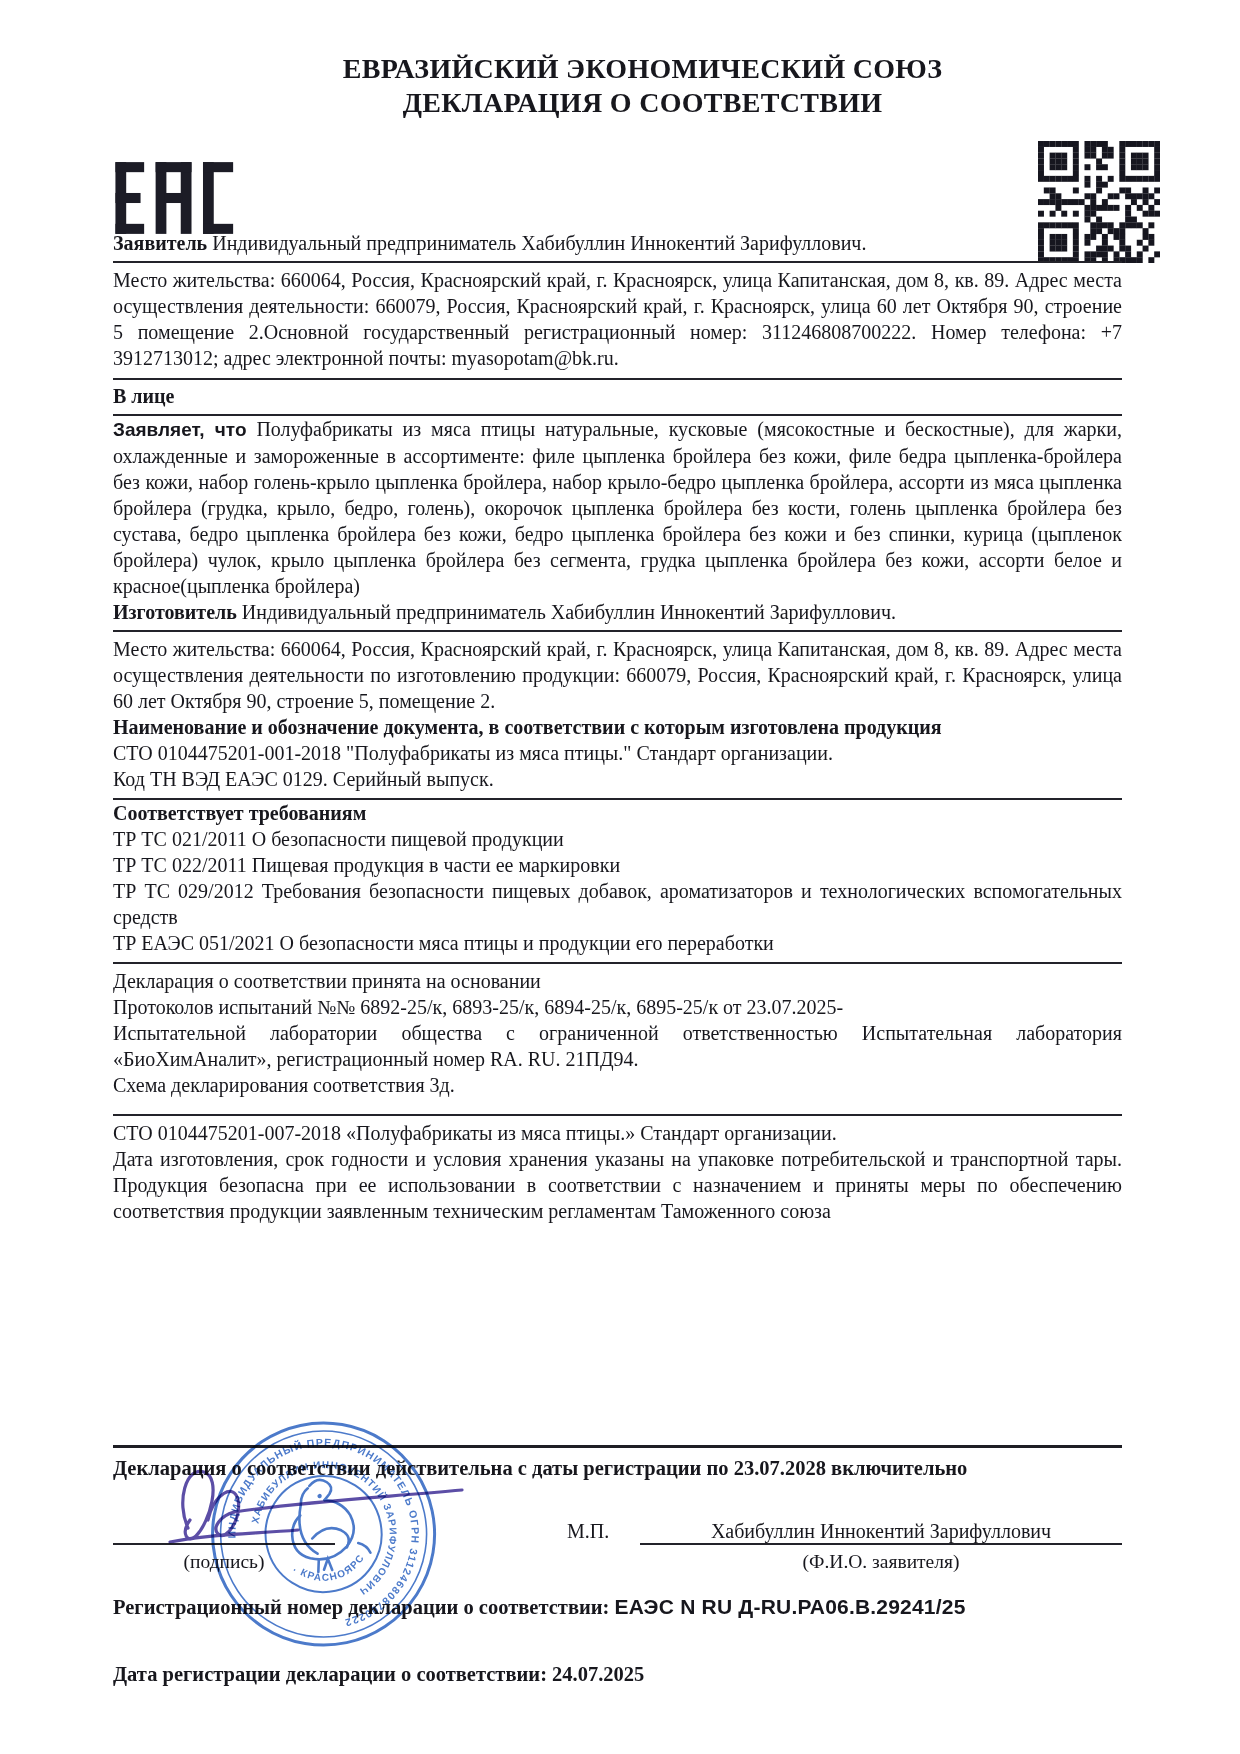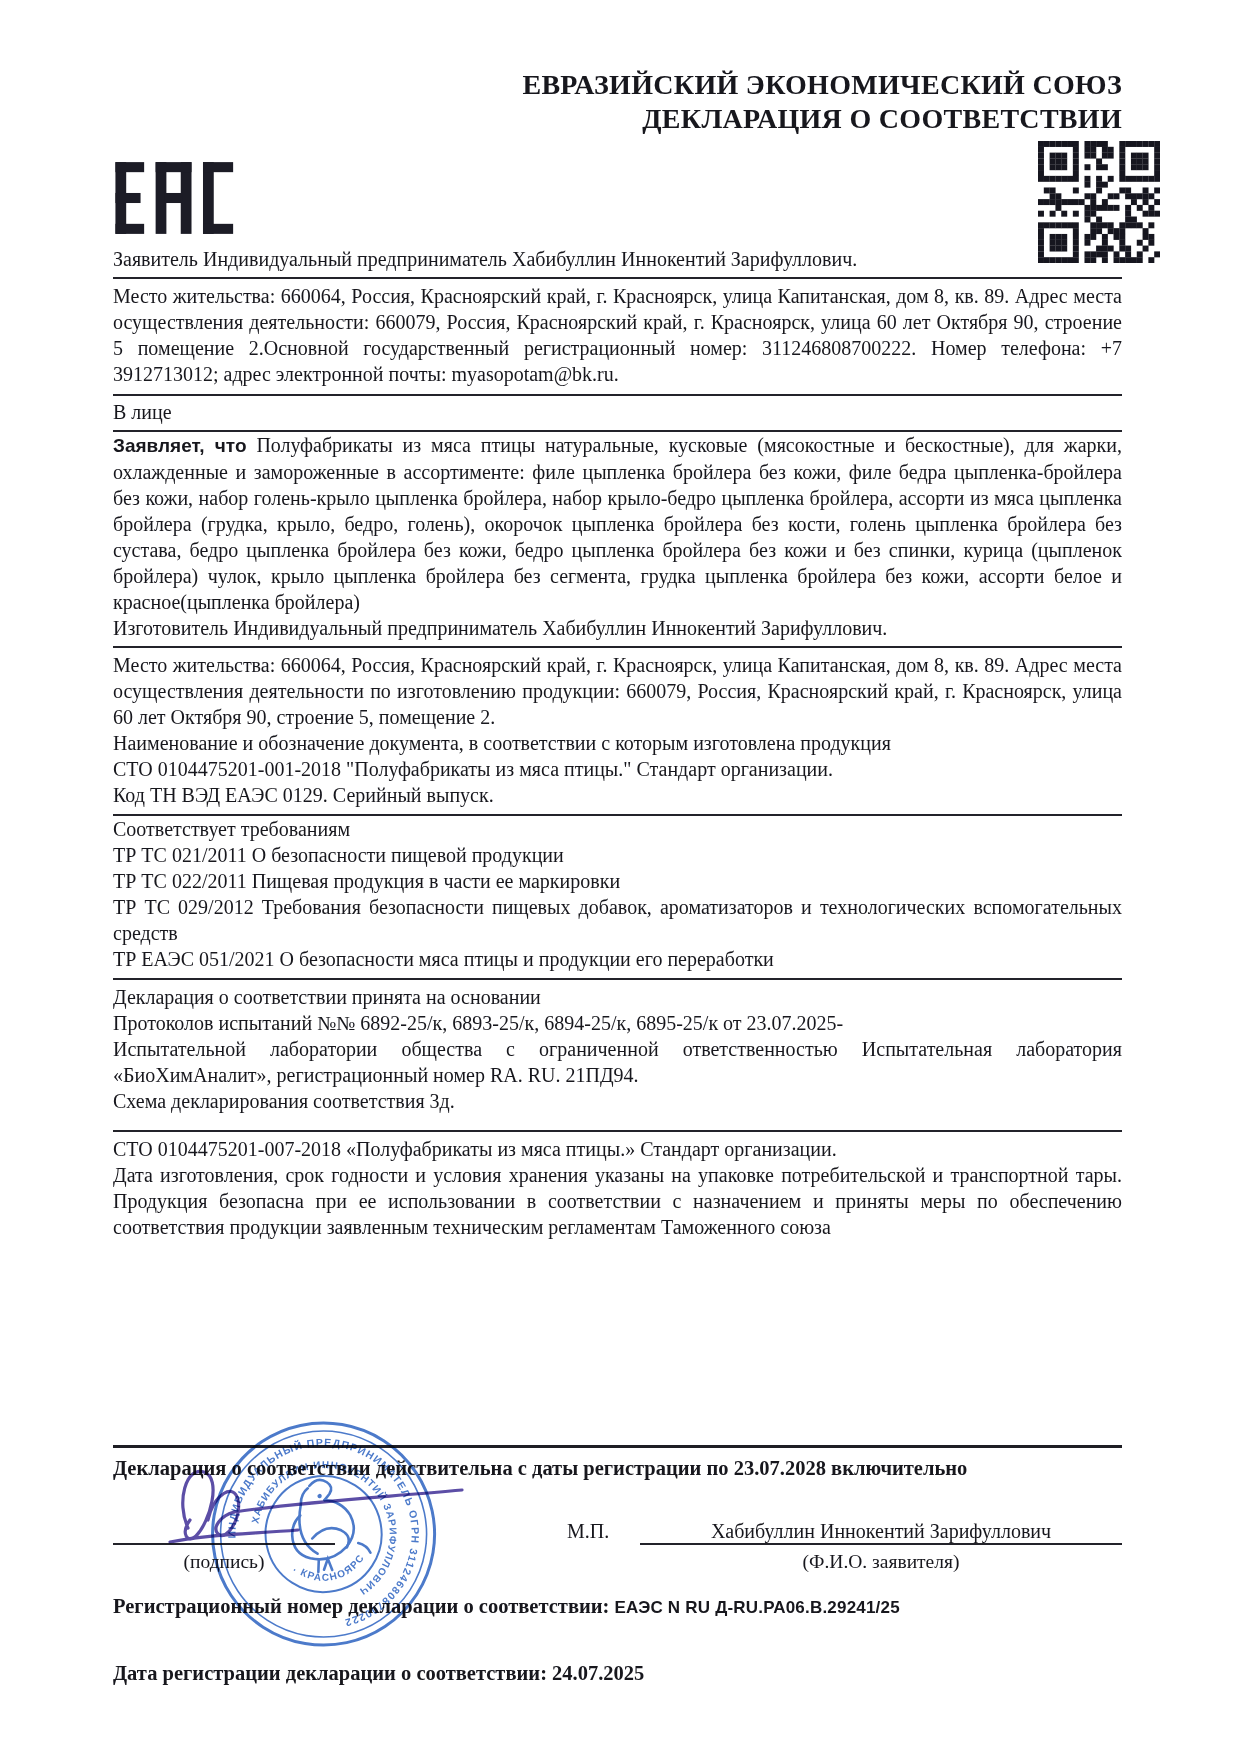--- a/index.html
+++ b/index.html
@@ -3,48 +3,48 @@
 <meta charset="utf-8">
 <style>
   html,body{margin:0;padding:0;background:#888;}
   .page{
     position:relative;width:1240px;height:1754px;margin:0 auto;
     background:#ffffff;overflow:hidden;
     font-family:"Liberation Serif","DejaVu Serif",serif;
     color:#17171d;
   }
   .content{position:absolute;left:113px;top:0;width:1009px;}
-  .doc-title{padding-top:68px;padding-left:50px;text-align:right;
+  .doc-title{padding-top:52px;padding-left:50px;text-align:center;
     font-weight:bold;font-size:28px;line-height:34px;letter-spacing:.3px;}
   .sec{font-size:20px;line-height:26px;text-align:justify;}
   .rule-b{border-bottom:2px solid #23232a;}
   .sec-applicant{margin-top:110px;padding-bottom:5px;}
   .sec-address{padding-top:4px;padding-bottom:7px;}
   .sec-inperson{padding-top:3px;padding-bottom:5px;}
   .sec-declares{padding-top:0;padding-bottom:5px;}
   .sec-manuf{padding-top:4px;padding-bottom:6px;}
   .sec-req{padding-bottom:6px;}
   .sec-basis{padding-top:4px;padding-bottom:16px;}
   .sec-add{padding-top:4px;}
-  .lbl{font-weight:normal;}
+  .lbl{font-weight:bold;}
   .lbl-sans{font-weight:bold;font-family:"Liberation Sans","DejaVu Sans",sans-serif;font-size:19px;}
   .eac{position:absolute;left:114px;top:152px;}
   .qr{position:absolute;left:1038px;top:141px;}
   .bottom-block{position:absolute;left:113px;top:1445px;width:1009px;
     border-top:3px solid #1e1e24;}
   .validity{font-weight:bold;font-size:20.5px;padding-top:9px;text-align:left;}
   .sigrow{display:flex;margin-top:8px;font-size:20px;}
   .sig-col-line{height:55px;border-bottom:2px solid #23232a;display:flex;align-items:flex-end;justify-content:center;}
   .sig-col-cap{padding-top:6px;text-align:center;font-size:19.5px;}
   .col-sign{width:222px;}
   .col-mp{margin-left:232px;}
   .col-mp .mp-pad{height:55px;display:flex;align-items:flex-end;}
   .col-fio{margin-left:auto;width:482px;}
   .regline{margin-top:22px;font-size:20.5px;font-weight:bold;}
-  .regline .val{font-family:"Liberation Sans","DejaVu Sans",sans-serif;font-size:17px;letter-spacing:.2px;}
+  .regline .val{font-family:"Liberation Sans","DejaVu Sans",sans-serif;font-size:21px;letter-spacing:.2px;}
   .dateline{margin-top:44px;font-size:20.5px;font-weight:bold;}
   .stamp{position:absolute;left:208px;top:1418px;z-index:5;mix-blend-mode:multiply;opacity:.92;transform:rotate(-12deg);}
   .stamp text{font-family:"Liberation Sans","DejaVu Sans",sans-serif;font-weight:bold;}
   .signature{position:absolute;left:150px;top:1436px;z-index:6;mix-blend-mode:multiply;opacity:.9;}
 </style>
 </head>
 <body>
 
 <div class="page">
 

